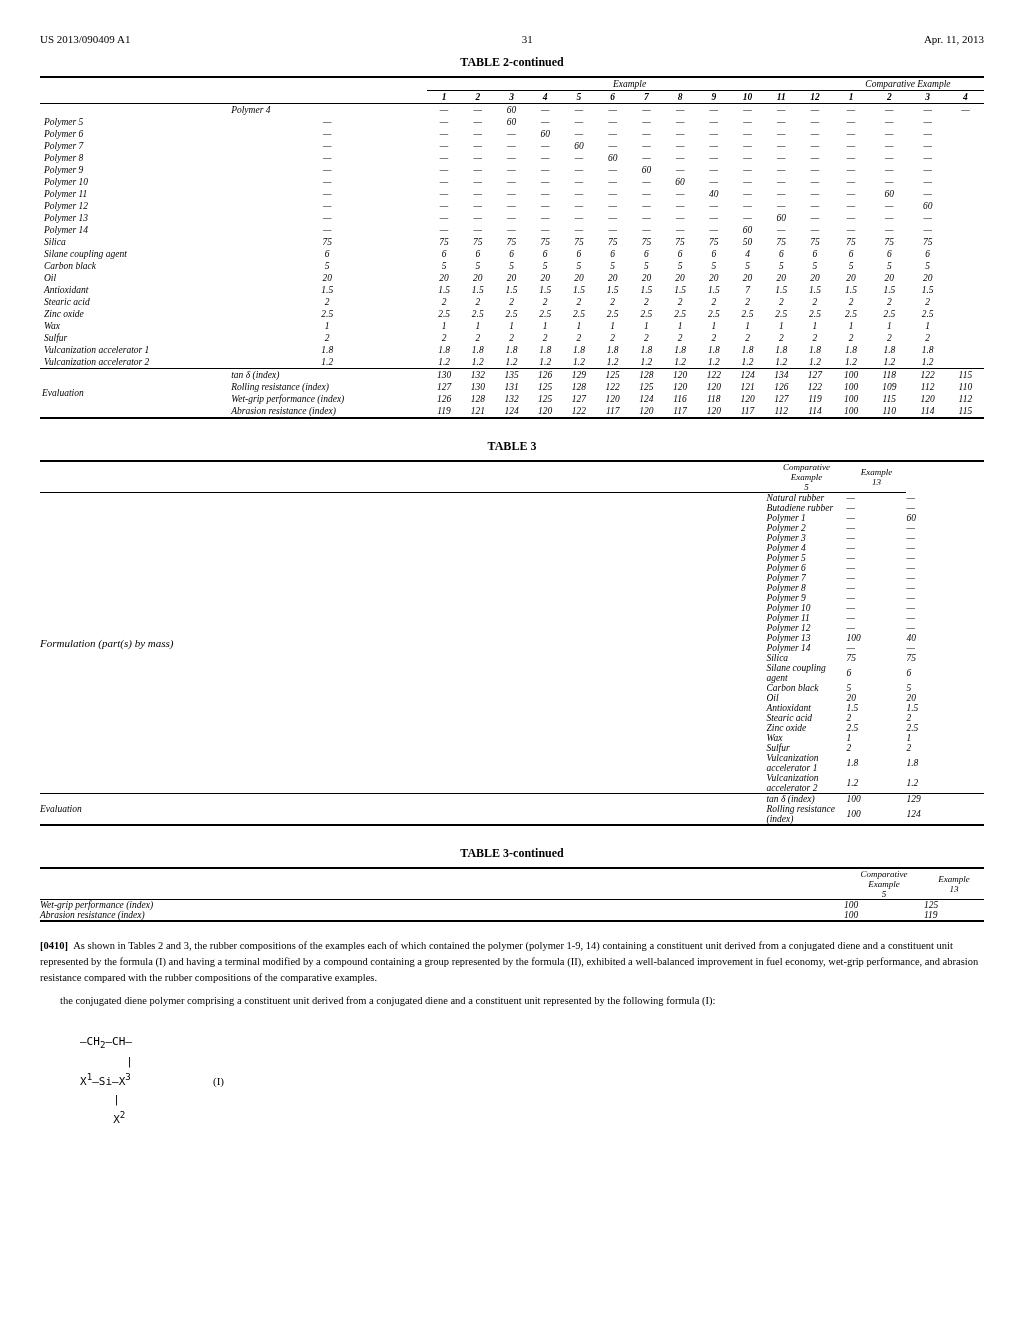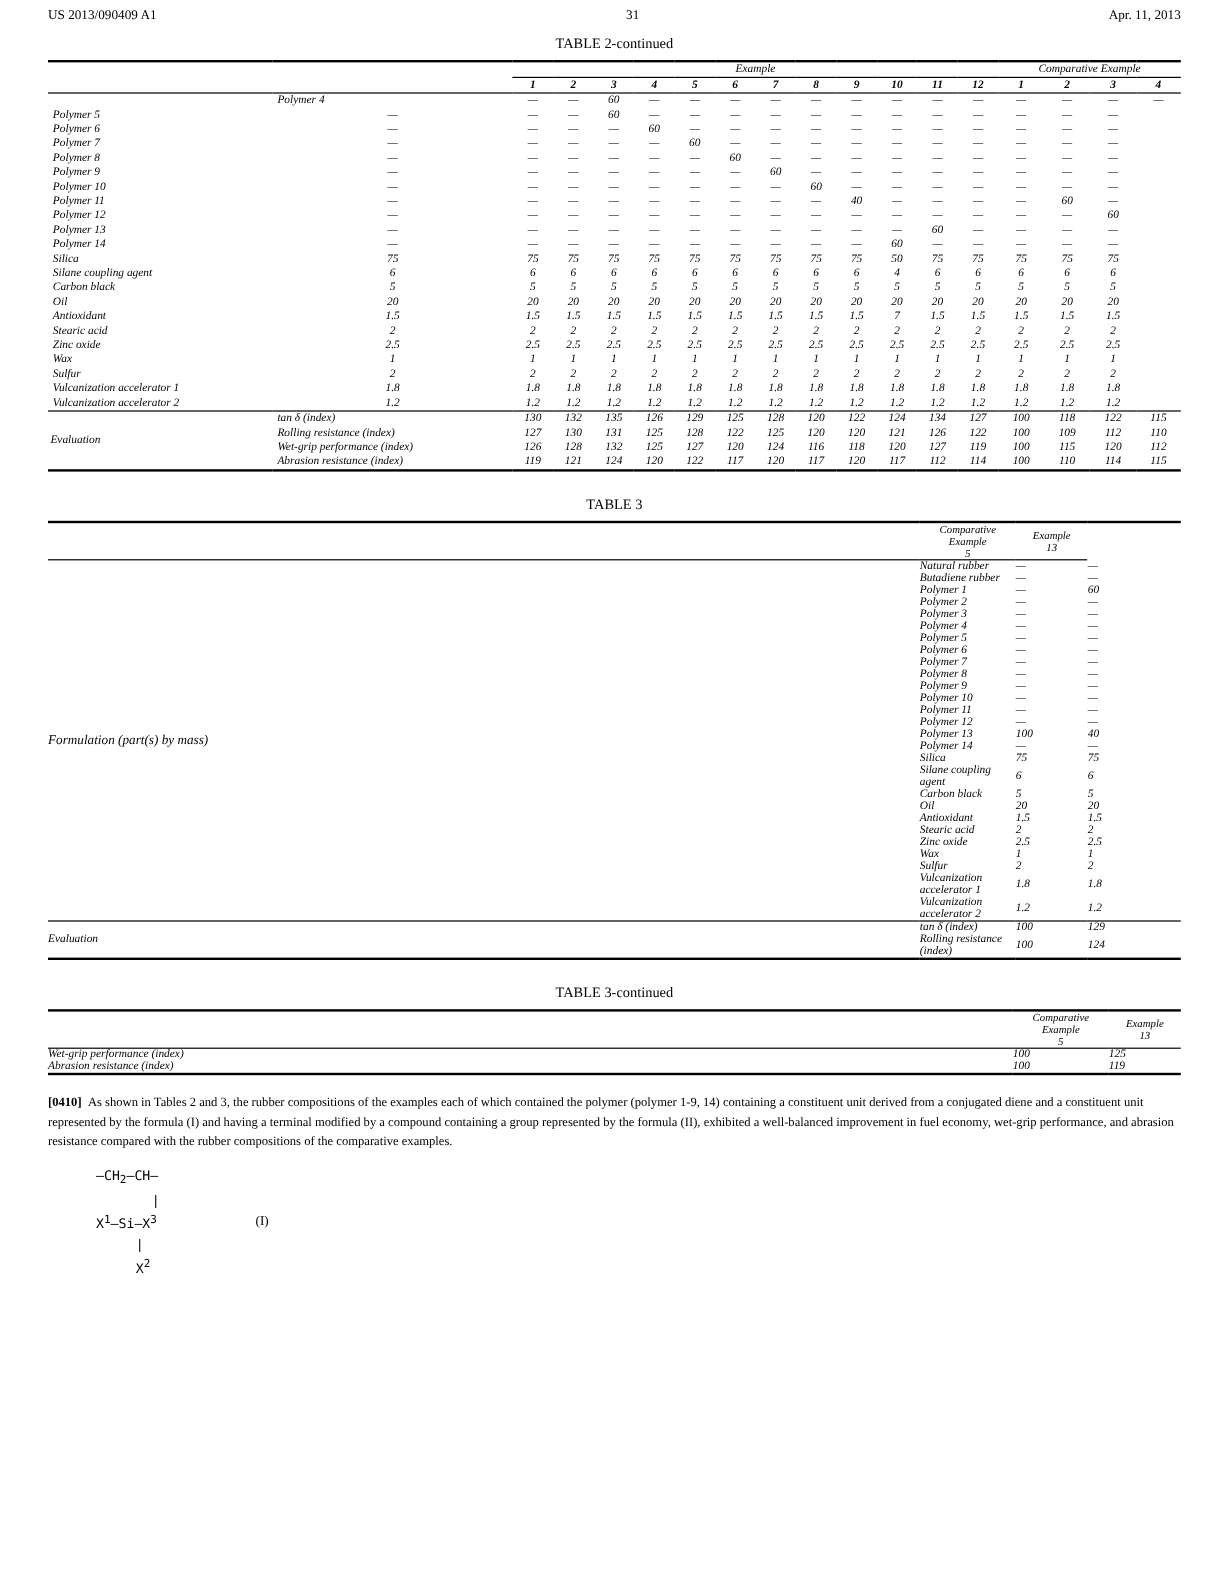--- a/index.html
+++ b/index.html
@@ -5,36 +5,36 @@
     * { margin: 0; padding: 0; box-sizing: border-box; }
     body {
       background: #fff;
       font-family: 'Times New Roman', Times, serif;
       font-size: 11px;
       color: #000;
       width: 1024px;
       min-height: 1320px;
     }
     .page {
-      padding: 7px 40px;
+      padding: 33px 40px;
     }
     .header {
       display: flex;
       justify-content: space-between;
       align-items: center;
       margin-bottom: 10px;
     }
 
     
     .table-section {
       margin-bottom: 20px;
     }
     .table-title {
       text-align: center;
-      font-weight: normal;
+      font-weight: bold;
       font-size: 12px;
       margin-bottom: 6px;
     }
     table {
       width: 100%;
       border-collapse: collapse;
       font-size: 9.5px;
       font-style: italic;
     }
     .main-table th, .main-table td {
@@ -79,21 +79,21 @@
     }
     .text-section .claim-intro {
       font-weight: bold;
     }
     .indent { margin-left: 20px; }
 
     
     .formula-section {
       display: flex;
       align-items: flex-start;
-      margin-top: 12px;
+      margin-top: 24px;
       margin-left: 40px;
     }
     .formula-box {
       font-family: monospace;
       font-size: 11px;
       line-height: 1.6;
       position: relative;
       display: inline-block;
     }
     .formula-number {
@@ -834,20 +834,21 @@
     </div>
   </div>
 
   <div class="text-section">
     <p>
       <strong>[0410]</strong>
       &nbsp;<span>As shown in Tables 2 and 3, the rubber compositions of the examples each of which contained the polymer (polymer 1-9, 14) containing a constituent unit derived from a conjugated diene and a constituent unit represented by the formula (I) and having a terminal modified by a compound containing a group represented by the formula (II), exhibited a well-balanced improvement in fuel economy, wet-grip performance, and abrasion resistance compared with the rubber compositions of the comparative examples.</span>
     </p>
 
 
+    <p class="indent">the conjugated diene polymer comprising a constituent unit derived from a conjugated diene and a constituent unit represented by the following formula (I):</p>
 
     <div class="formula-section">
       <div class="formula-box">
         <div>—CH<sub>2</sub>—CH—</div>
         <div style="display:flex;">
           <span style="visibility:hidden;">—CH₂—CH</span>
             <span>|</span>
         </div>
         <div>X<sup>1</sup>—Si—X<sup>3</sup></div>
         <div style="display:flex;">

